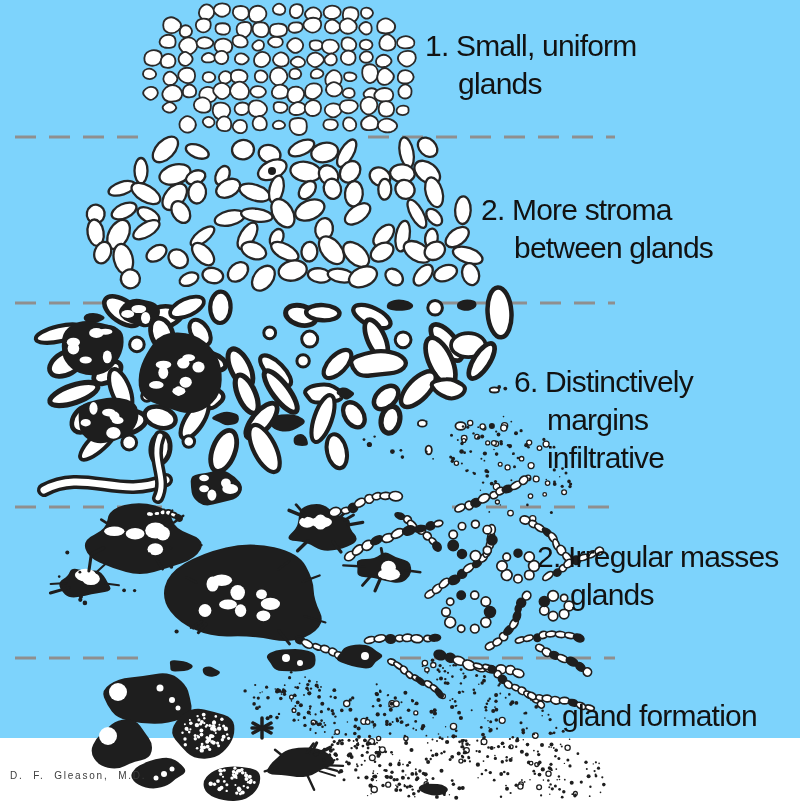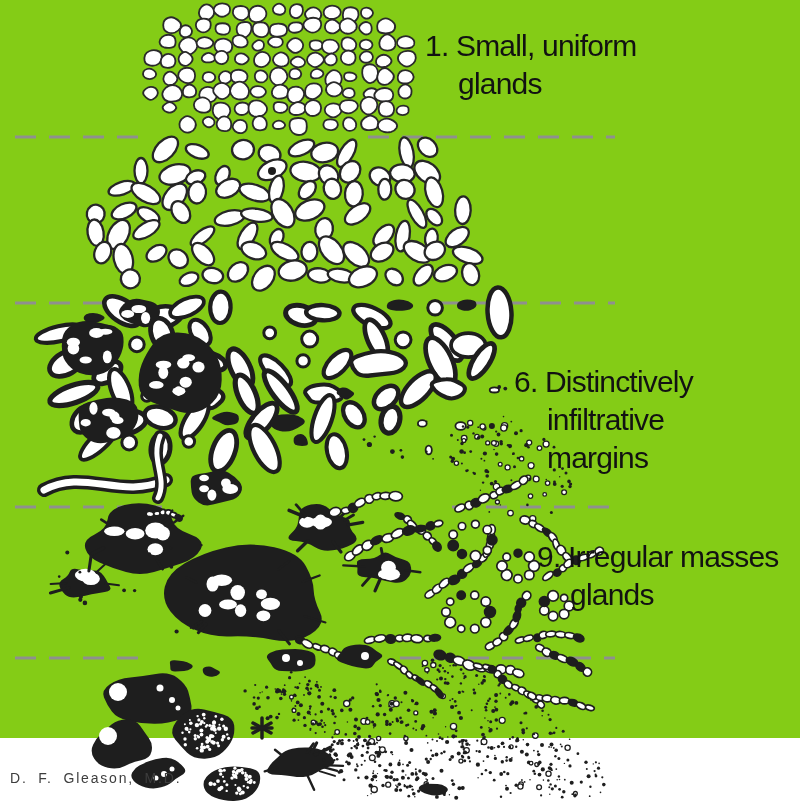--- a/index.html
+++ b/index.html
@@ -1,28 +1,28 @@
 <!DOCTYPE html>
 <html><head>
 <meta charset="utf-8">
 <style>
   *{margin:0;padding:0;box-sizing:border-box}
   html,body{width:800px;height:801px;background:#fff;overflow:hidden;
     font-family:"Liberation Sans",sans-serif}
-  .stage{position:relative;width:800px;height:738px;background:#84cc16}
+  .stage{position:relative;width:800px;height:738px;background:#7dd3fc}
   .stage > svg{position:absolute;left:0;top:0}
   .label{position:absolute;color:#121212;font-size:30px;line-height:38px;
     letter-spacing:-0.8px;white-space:nowrap}
   .label .cont{padding-left:33px}
   .p1{left:425px;top:27px}
   .p2{left:481px;top:191px}
   .p3{left:514px;top:363px}
   .p4{left:537px;top:538px}
   .p5{left:529px;top:697px}
-  .signature{position:absolute;left:10px;top:770px;font-size:14px;color:#3d3d3d;
+  .signature{position:absolute;left:10px;top:770px;font-size:10px;color:#3d3d3d;
     letter-spacing:1.8px;word-spacing:5px}
 </style>
 </head>
 <body>
 
 <div class="stage">
 
   <svg id="art" width="800" height="801" viewBox="0 0 800 801">
       <line x1="15" y1="137" x2="148" y2="137" stroke="#8f8f8f" stroke-width="3" stroke-dasharray="21 13"></line>
       <line x1="368" y1="137" x2="615" y2="137" stroke="#8f8f8f" stroke-width="3" stroke-dasharray="21 13"></line>
@@ -1428,29 +1428,34 @@
       <circle cx="539.5" cy="774.6" r="1.9" fill="#1e1e1e"></circle>
       <circle cx="586.8" cy="769.1" r="1.0" fill="#1e1e1e"></circle>
       <path d="M445.8,786.7Q449.4,789.0 446.7,791.8Q444.1,794.5 438.5,795.3Q433.0,796.0 428.7,794.6Q424.4,793.3 420.8,791.2Q417.3,789.0 419.8,786.3Q422.3,783.6 427.6,783.7Q433.0,783.7 437.6,784.0Q442.3,784.4 445.8,786.7Z" fill="#1e1e1e"></path>
     </svg>
 
   <div class="label p1">
     <div>1. Small, uniform</div>
     <div class="cont">glands</div>
   </div>
 
+  <div class="label p2">
+    <div>2. More stroma</div>
+    <div class="cont">between glands</div>
+  </div>
 
   <div class="label p3">
     <div>6. Distinctively</div>
+    <div class="cont">margins</div>
     <div class="cont">infiltrative</div>
-    <div class="cont">margins</div>
   </div>
 
   <div class="label p4">
-    <div>9. Irregular masses</div>
+    <div>2. Irregular masses</div>
     <div class="cont">glands</div>
   </div>
 
   <div class="label p5">
+    <div class="cont">gland formation</div>
   </div>
 
   <div class="signature">D. F. Gleason, M.D.</div>
 </div>
 
 </body></html>

